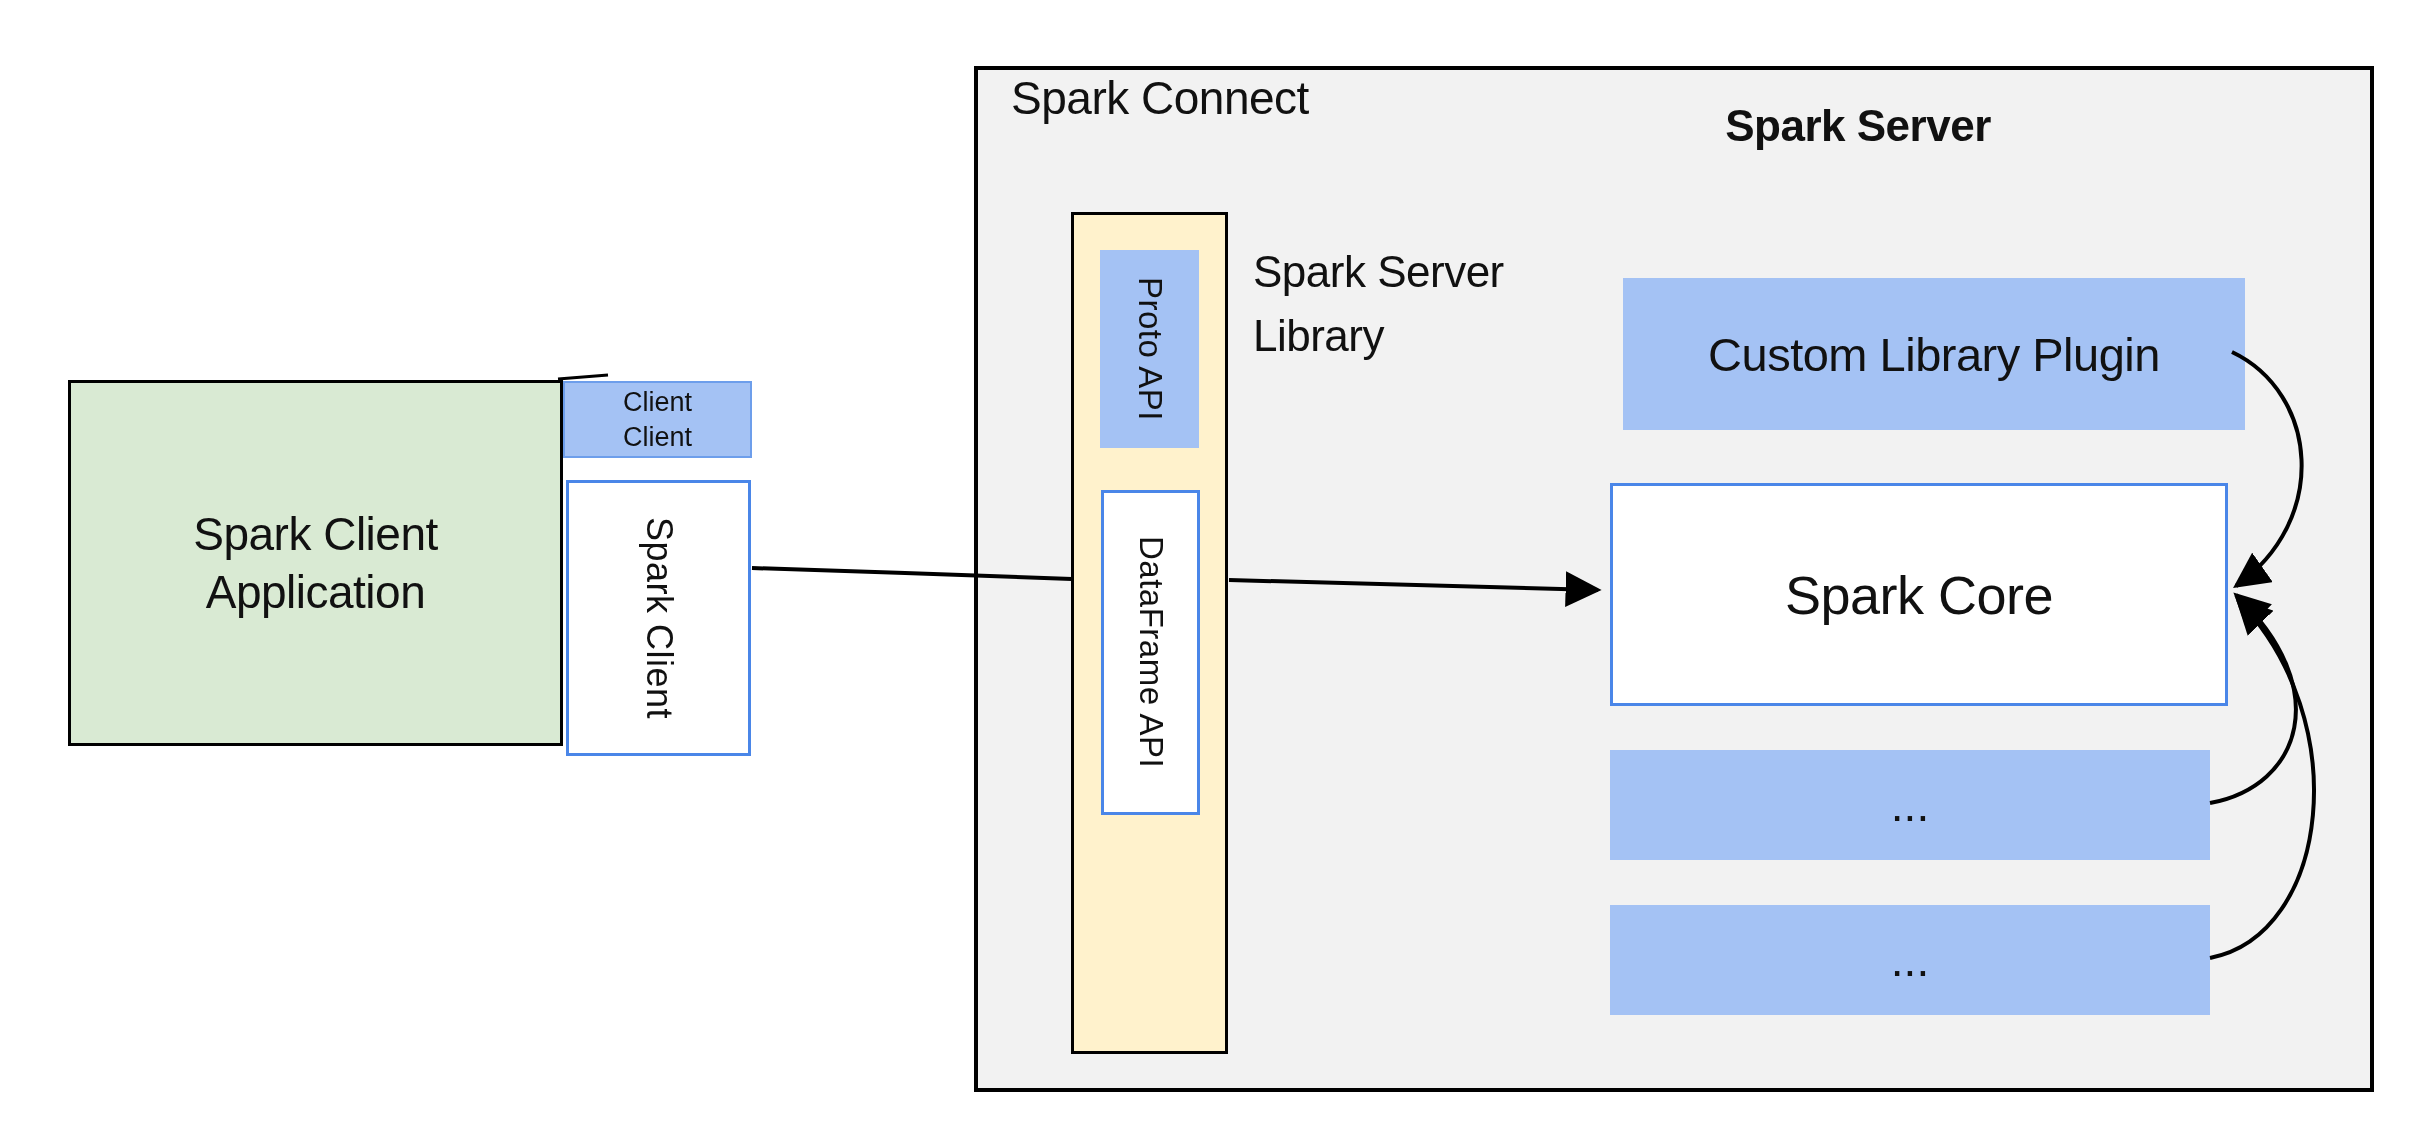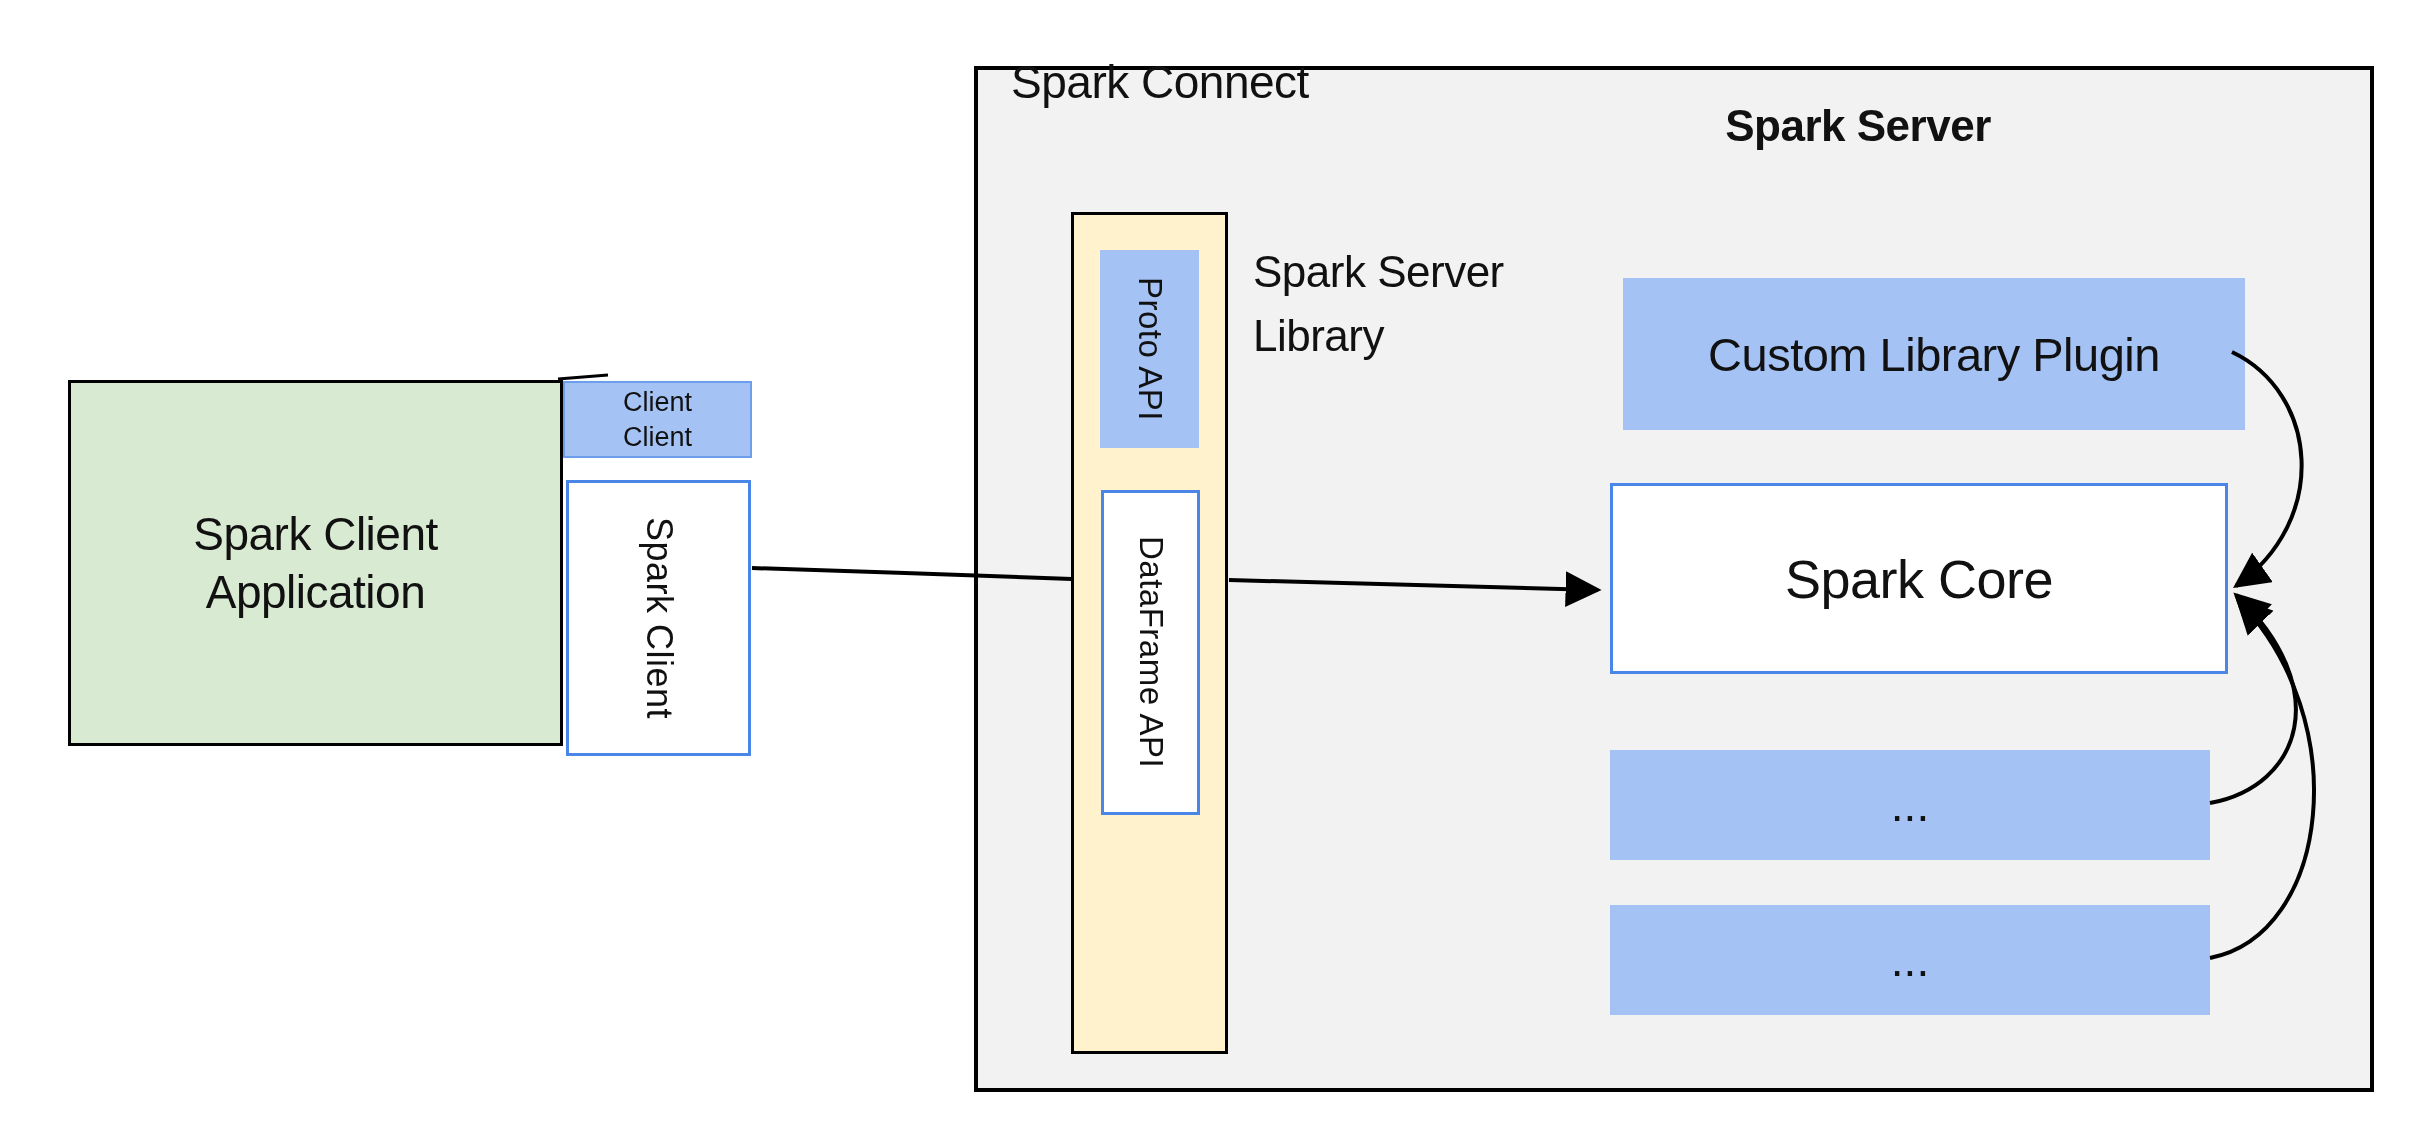--- a/index.html
+++ b/index.html
@@ -32,36 +32,36 @@
   #proto-box  { left:1100px; top:250px; width:99px; height:198px;
                 background:#a4c2f4; }
 
   #dataframe-box { left:1101px; top:490px; width:99px; height:325px;
                 background:#ffffff; border:3px solid #4a86e8; }
 
   .vtext { writing-mode:vertical-rl; text-orientation:mixed;
            font-size:33px; letter-spacing:0.5px; white-space:nowrap; }
   #spark-client-box .vtext { font-size:36px; }
 
-  #connect-title { left:1010px; top:54px; width:300px; position:absolute;
+  #connect-title { left:1010px; top:70px; width:300px; position:absolute;
                 text-align:center; font-size:46px; line-height:57px;
                 letter-spacing:-0.5px; }
 
   #server-title  { left:1658px; top:101px; width:400px; position:absolute;
                 text-align:center; font-size:44px; font-weight:bold;
                 letter-spacing:-0.5px; }
 
   #server-library-label { left:1253px; top:240px; position:absolute;
                 text-align:left; font-size:44px; line-height:64px;
                 letter-spacing:-0.5px; }
 
   #custom-plugin { left:1610px; top:278px; width:622px; height:152px;
                 background:#a4c2f4; font-size:47px; letter-spacing:-0.5px;margin-left:13px; }
 
-  #spark-core { left:1610px; top:483px; width:618px; height:191px;
+  #spark-core { left:1610px; top:483px; width:618px; height:223px;
                 background:#ffffff; border:3px solid #4a86e8;
                 font-size:54px; letter-spacing:-0.5px; }
 
   #plugin-slot-1 { left:1610px; top:750px; width:600px; height:110px;
                 background:#a4c2f4; font-size:46px; }
   #plugin-slot-2 { left:1610px; top:905px; width:600px; height:110px;
                 background:#a4c2f4; font-size:46px; }
 
   #connector-layer { position:absolute; left:0; top:0; width:2435px;
                 height:1135px; pointer-events:none; }

